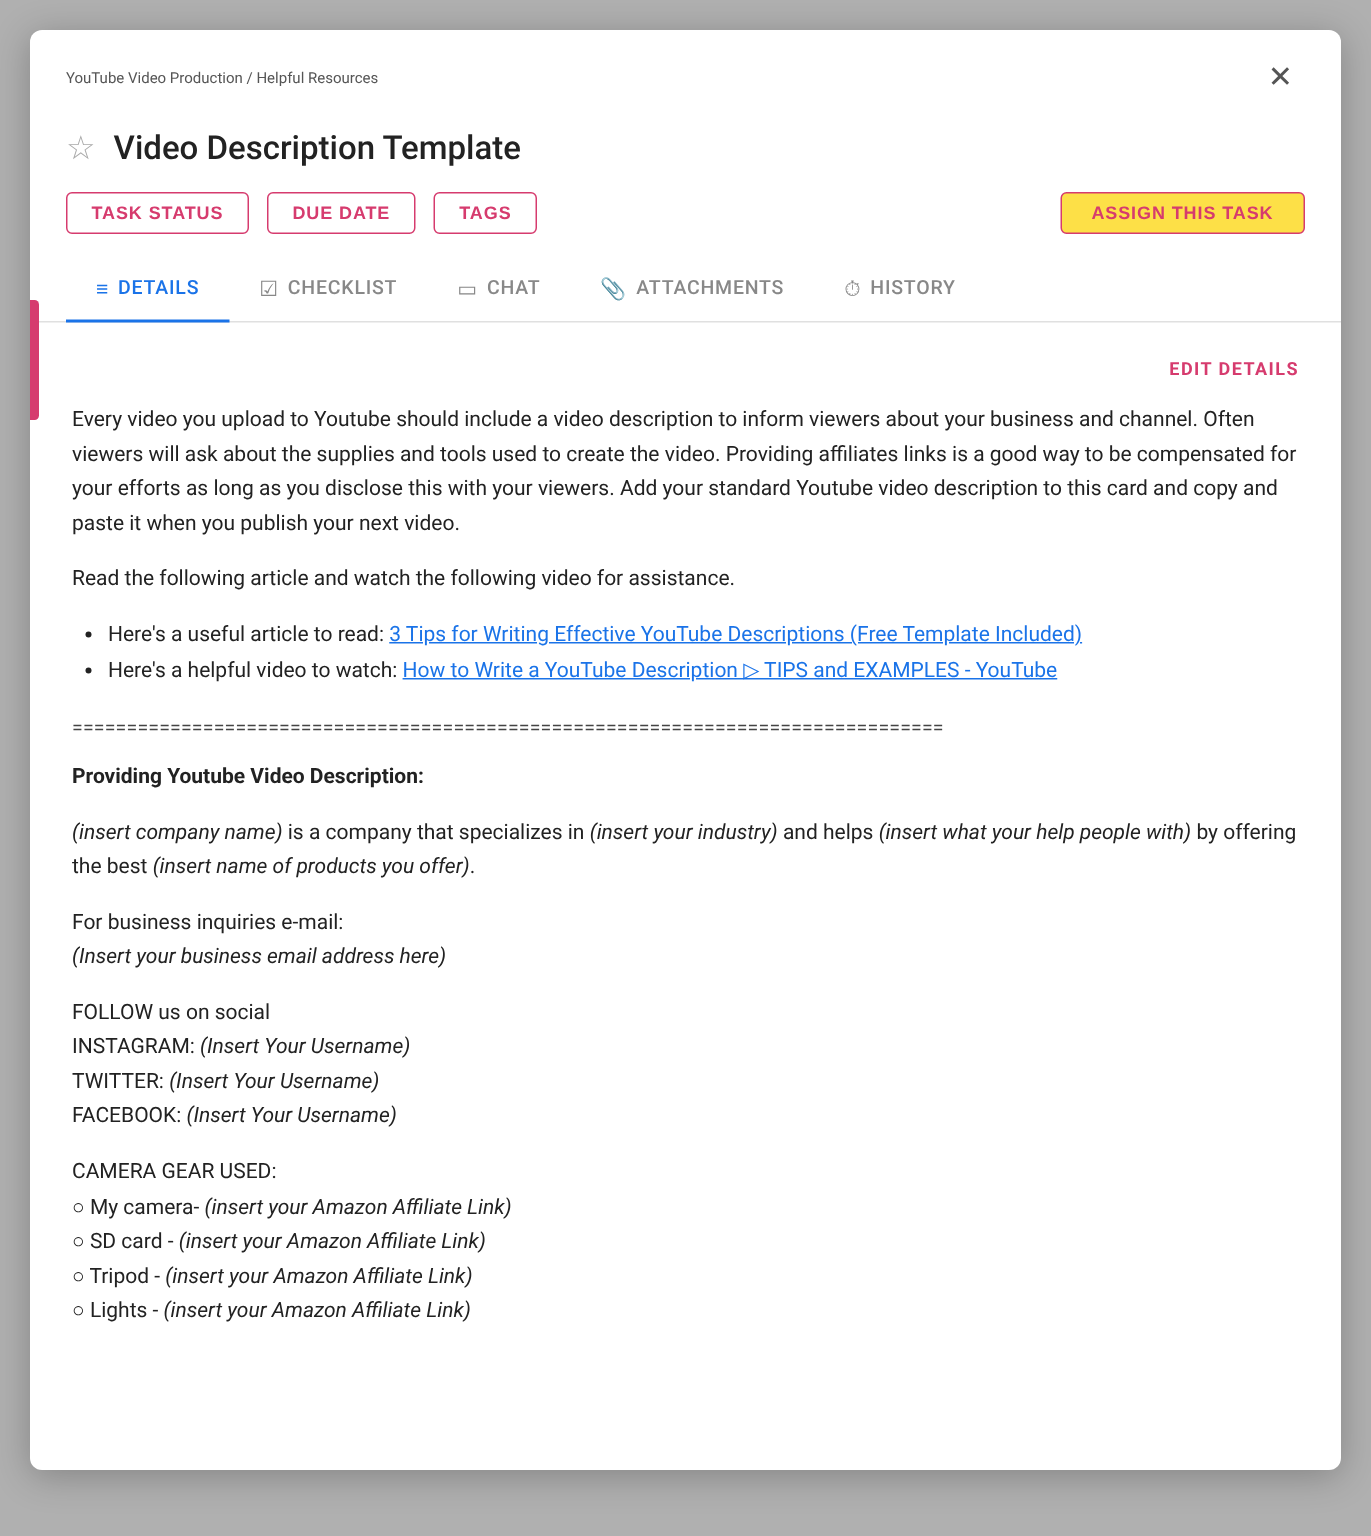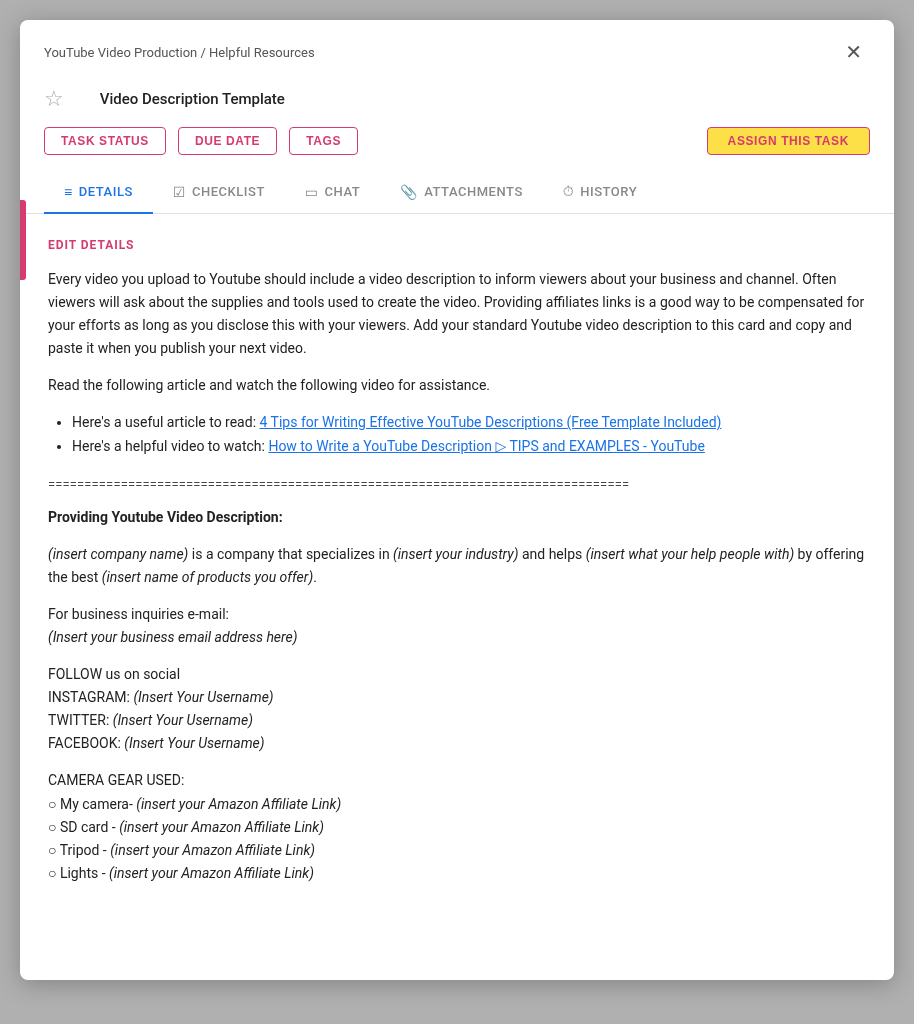--- a/index.html
+++ b/index.html
@@ -22,21 +22,21 @@
       overflow: hidden;
     }
     .modal-header {
       display: flex;
       align-items: center;
       justify-content: space-between;
       padding: 18px 24px 12px 24px;
       border-bottom: none;
     }
     .breadcrumb {
-      font-size: 13px;
+      font-size: 10px;
       color: #555;
     }
     .close-btn {
       font-size: 20px;
       color: #555;
       background: none;
       border: none;
       cursor: pointer;
       line-height: 1;
       padding: 4px 8px;
@@ -46,24 +46,23 @@
       align-items: center;
       padding: 8px 24px 16px 24px;
     }
     .star-icon {
       font-size: 22px;
       color: #aaa;
       margin-right: 12px;
       cursor: pointer;
     }
     .task-title {
-      font-size: 15px;
+      font-size: 22px;
       font-weight: 500;
       color: #222;
-      margin-left: 24px;
     }
     .action-bar {
       display: flex;
       align-items: flex-end;
       padding: 0 24px 16px 24px;
       gap: 12px;
     }
     .action-btn {
       border: 1.5px solid #d63b6e;
       color: #d63b6e;
@@ -117,20 +116,21 @@
       padding: 24px 28px;
       overflow-y: auto;
       max-height: 740px;
     }
     .section-label {
       color: #d63b6e;
       font-size: 12px;
       font-weight: 700;
       letter-spacing: 0.08em;
       margin-bottom: 16px;
+      text-align: right;
     }
     .body-text {
       font-size: 14px;
       color: #222;
       line-height: 1.65;
       margin-bottom: 14px;
     }
     .bullet-list {
       list-style: disc;
       margin-left: 24px;
@@ -217,21 +217,21 @@
 
   <div class="content">
     <div class="section-label">EDIT DETAILS</div>
 
     <p class="body-text">Every video you upload to Youtube should include a video description to inform viewers about your business and channel. Often viewers will ask about the supplies and tools used to create the video. Providing affiliates links is a good way to be compensated for your efforts as long as you disclose this with your viewers. Add your standard Youtube video description to this card and copy and paste it when you publish your next video.</p>
 
     <p class="body-text">Read the following article and watch the following video for assistance.</p>
 
     <ul class="bullet-list">
       <li>
-        <span>Here's a useful article to read: </span><a class="link" href="#">4 Tips for Writing Effective YouTube Descriptions (Free Template Included)</a>
+        <span>Here's a useful article to read: </span><a class="link" href="#">3 Tips for Writing Effective YouTube Descriptions (Free Template Included)</a>
       </li>
       <li>
         <span>Here's a helpful video to watch: </span><a class="link" href="#">How to Write a YouTube Description ▷ TIPS and EXAMPLES - YouTube</a>
       </li>
     </ul>
 
     <p class="divider-text">================================================================================</p>
 
     <p class="body-text"><span class="bold">Providing Youtube Video Description:</span></p>
 

